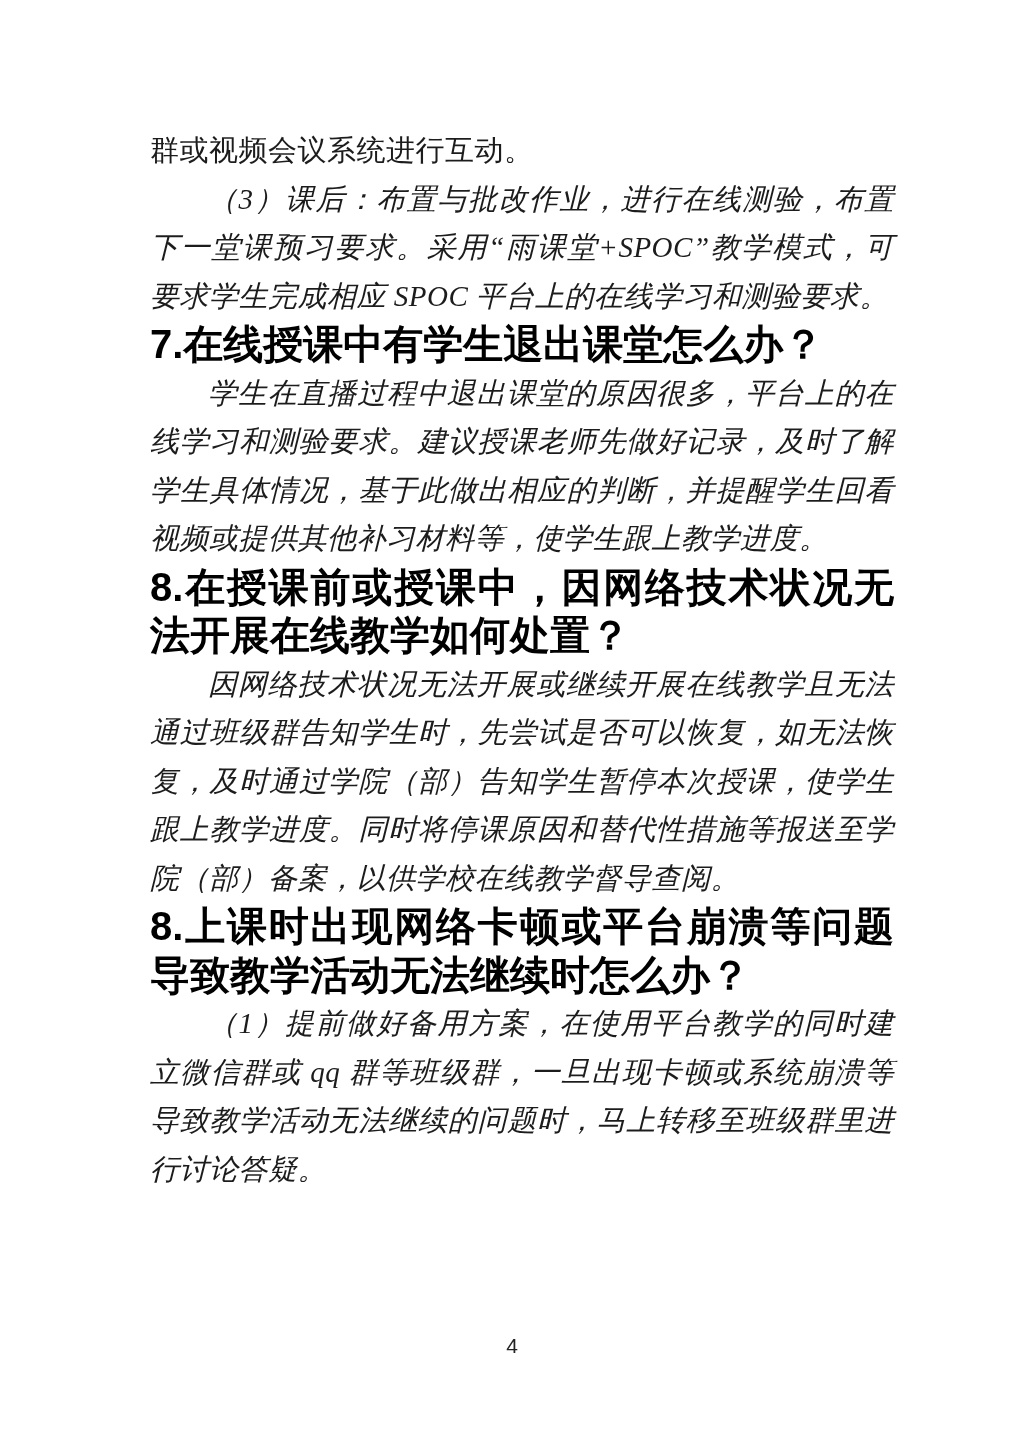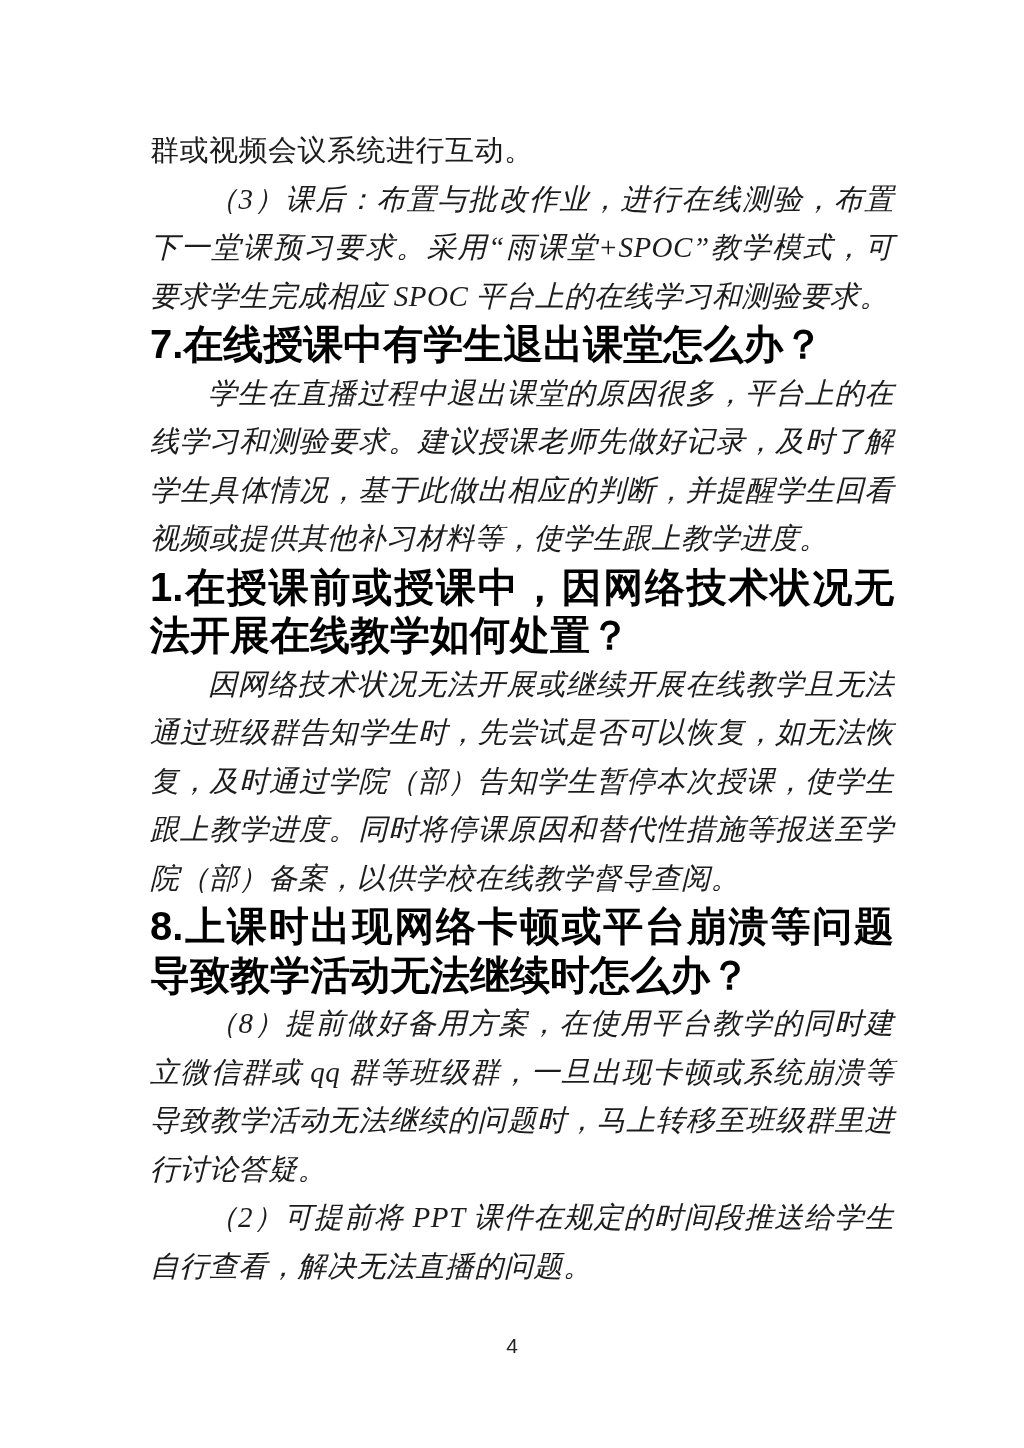--- a/index.html
+++ b/index.html
@@ -60,28 +60,27 @@
   <div class="content">
 
     <p class="para">群或视频会议系统进行互动。</p>
 
     <p class="para indent">（3）课后：布置与批改作业，进行在线测验，布置下一堂课预习要求。采用“雨课堂+SPOC”教学模式，可要求学生完成相应 SPOC 平台上的在线学习和测验要求。</p>
 
     <h2 class="heading">7.在线授课中有学生退出课堂怎么办？</h2>
 
     <p class="para indent">学生在直播过程中退出课堂的原因很多，平台上的在线学习和测验要求。建议授课老师先做好记录，及时了解学生具体情况，基于此做出相应的判断，并提醒学生回看视频或提供其他补习材料等，使学生跟上教学进度。</p>
 
-    <h2 class="heading">1.在授课前或授课中，因网络技术状况无法开展在线教学如何处置？</h2>
+    <h2 class="heading">8.在授课前或授课中，因网络技术状况无法开展在线教学如何处置？</h2>
 
     <p class="para indent">因网络技术状况无法开展或继续开展在线教学且无法通过班级群告知学生时，先尝试是否可以恢复，如无法恢复，及时通过学院（部）告知学生暂停本次授课，使学生跟上教学进度。同时将停课原因和替代性措施等报送至学院（部）备案，以供学校在线教学督导查阅。</p>
 
     <h2 class="heading">8.上课时出现网络卡顿或平台崩溃等问题导致教学活动无法继续时怎么办？</h2>
 
-    <p class="para indent">（8）提前做好备用方案，在使用平台教学的同时建立微信群或 qq 群等班级群，一旦出现卡顿或系统崩溃等导致教学活动无法继续的问题时，马上转移至班级群里进行讨论答疑。</p>
+    <p class="para indent">（1）提前做好备用方案，在使用平台教学的同时建立微信群或 qq 群等班级群，一旦出现卡顿或系统崩溃等导致教学活动无法继续的问题时，马上转移至班级群里进行讨论答疑。</p>
 
-    <p class="para indent">（2）可提前将 PPT 课件在规定的时间段推送给学生自行查看，解决无法直播的问题。</p>
 
   </div>
 
   <div class="footer">
     <span class="page-number">4</span>
   </div>
 </div>
 
 </body></html>

